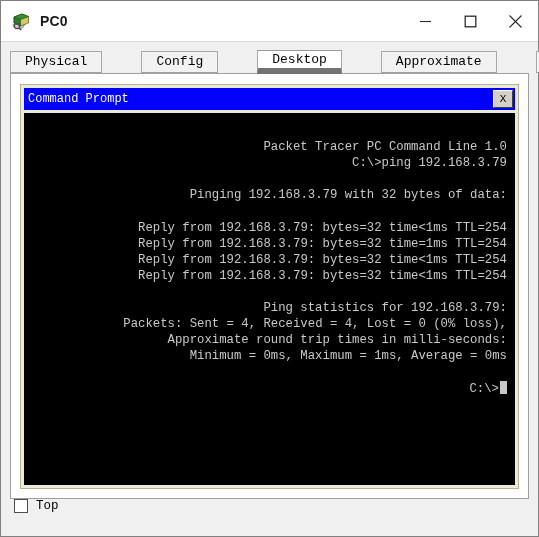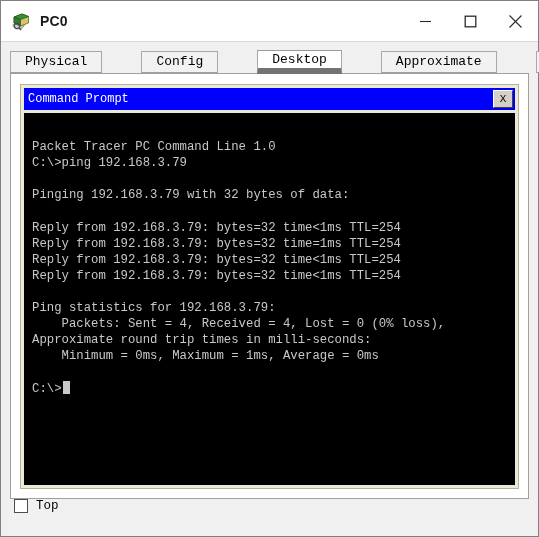--- a/index.html
+++ b/index.html
@@ -183,20 +183,21 @@
     overflow: hidden;
     min-height: 0;
   }
   .cmd-line {
     font-family: "Liberation Mono", monospace;
     font-size: 12.3px;
     line-height: 16.1px;
     color: #c8c8c8;
     white-space: pre;
     letter-spacing: 0px;
+    text-align: right;
   }
   .cmd-line.blank {
     height: 16.1px;
   }
   .cursor {
     display: inline-block;
     width: 7px;
     height: 13px;
     background: #c8c8c8;
     vertical-align: -2px;

